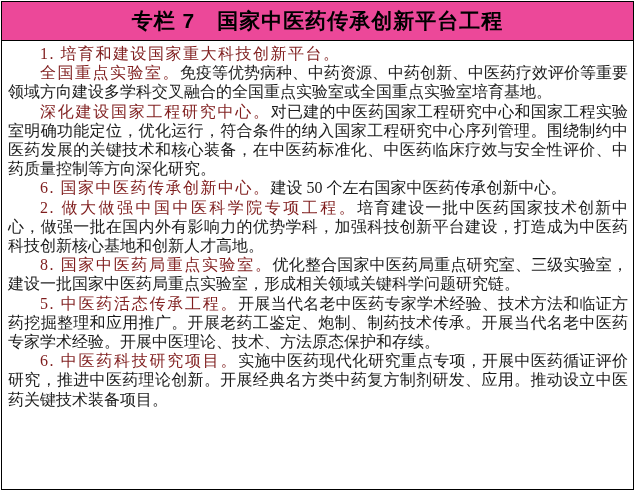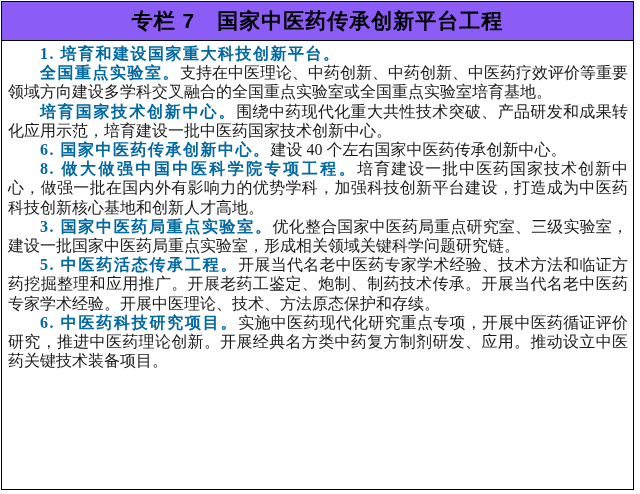--- a/index.html
+++ b/index.html
@@ -16,21 +16,21 @@
   .panel {
     margin: 1px 6px 0 1px; 
   }
   .panel-header {
     box-sizing: border-box;
     height: 40px;
     border: 1.5px solid #000000;
     display: flex;
     align-items: center;
     justify-content: center;
-    background: #8b5cf6;
+    background: #ec4899;
   }
   .panel-title {
     margin: 0;
     font-family: "Liberation Sans", "DejaVu Sans", sans-serif;
     font-weight: bold;
     font-size: 21px;
     letter-spacing: 1px;
     color: #000000;
     white-space: nowrap;
   }
@@ -46,34 +46,33 @@
     margin: 0;
     font-size: 16px;
     line-height: 19.2px;
     color: #1a1a1a;
     text-align: justify;
     text-justify: inter-ideograph;
     text-indent: 32px;
   }
   .lead {
     letter-spacing: 1.5px; 
-    color: #0369a1;
-    font-weight: bold;
+    color: #7f1d1d;
   }
 </style>
 </head>
 <body>
 
 <div class="panel">
   <div class="panel-header">
     <h1 class="panel-title">专栏 7　国家中医药传承创新平台工程</h1>
   </div>
   <div class="panel-body">
     <p><span class="lead">1. 培育和建设国家重大科技创新平台。</span><span></span></p>
-    <p><span class="lead">全国重点实验室。</span><span>支持在中医理论、中药创新、中药创新、中医药疗效评价等重要领域方向建设多学科交叉融合的全国重点实验室或全国重点实验室培育基地。</span></p>
-    <p><span class="lead">培育国家技术创新中心。</span><span>围绕中药现代化重大共性技术突破、产品研发和成果转化应用示范，培育建设一批中医药国家技术创新中心。</span></p>
-    <p><span class="lead">6. 国家中医药传承创新中心。</span><span>建设 40 个左右国家中医药传承创新中心。</span></p>
-    <p><span class="lead">8. 做大做强中国中医科学院专项工程。</span><span>培育建设一批中医药国家技术创新中心，做强一批在国内外有影响力的优势学科，加强科技创新平台建设，打造成为中医药科技创新核心基地和创新人才高地。</span></p>
-    <p><span class="lead">3. 国家中医药局重点实验室。</span><span>优化整合国家中医药局重点研究室、三级实验室，建设一批国家中医药局重点实验室，形成相关领域关键科学问题研究链。</span></p>
+    <p><span class="lead">全国重点实验室。</span><span>免疫等优势病种、中药资源、中药创新、中医药疗效评价等重要领域方向建设多学科交叉融合的全国重点实验室或全国重点实验室培育基地。</span></p>
+    <p><span class="lead">深化建设国家工程研究中心。</span><span>对已建的中医药国家工程研究中心和国家工程实验室明确功能定位，优化运行，符合条件的纳入国家工程研究中心序列管理。围绕制约中医药发展的关键技术和核心装备，在中医药标准化、中医药临床疗效与安全性评价、中药质量控制等方向深化研究。</span></p>
+    <p><span class="lead">6. 国家中医药传承创新中心。</span><span>建设 50 个左右国家中医药传承创新中心。</span></p>
+    <p><span class="lead">2. 做大做强中国中医科学院专项工程。</span><span>培育建设一批中医药国家技术创新中心，做强一批在国内外有影响力的优势学科，加强科技创新平台建设，打造成为中医药科技创新核心基地和创新人才高地。</span></p>
+    <p><span class="lead">8. 国家中医药局重点实验室。</span><span>优化整合国家中医药局重点研究室、三级实验室，建设一批国家中医药局重点实验室，形成相关领域关键科学问题研究链。</span></p>
     <p><span class="lead">5. 中医药活态传承工程。</span><span>开展当代名老中医药专家学术经验、技术方法和临证方药挖掘整理和应用推广。开展老药工鉴定、炮制、制药技术传承。开展当代名老中医药专家学术经验。开展中医理论、技术、方法原态保护和存续。</span></p>
     <p><span class="lead">6. 中医药科技研究项目。</span><span>实施中医药现代化研究重点专项，开展中医药循证评价研究，推进中医药理论创新。开展经典名方类中药复方制剂研发、应用。推动设立中医药关键技术装备项目。</span></p>
   </div>
 </div>
 
 </body></html>

